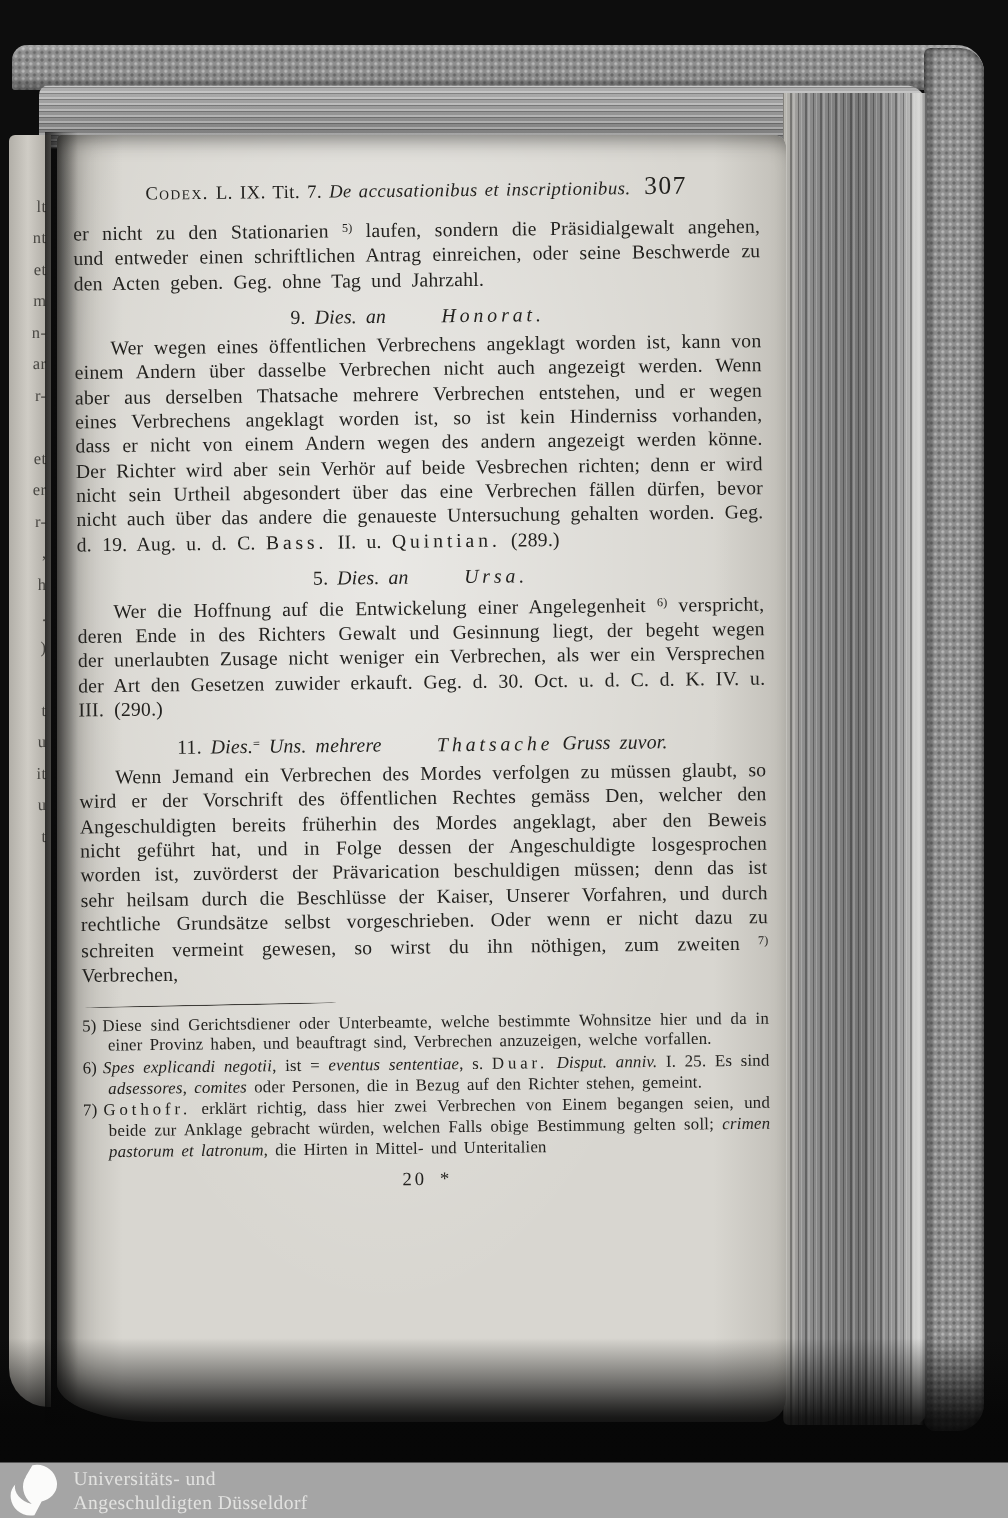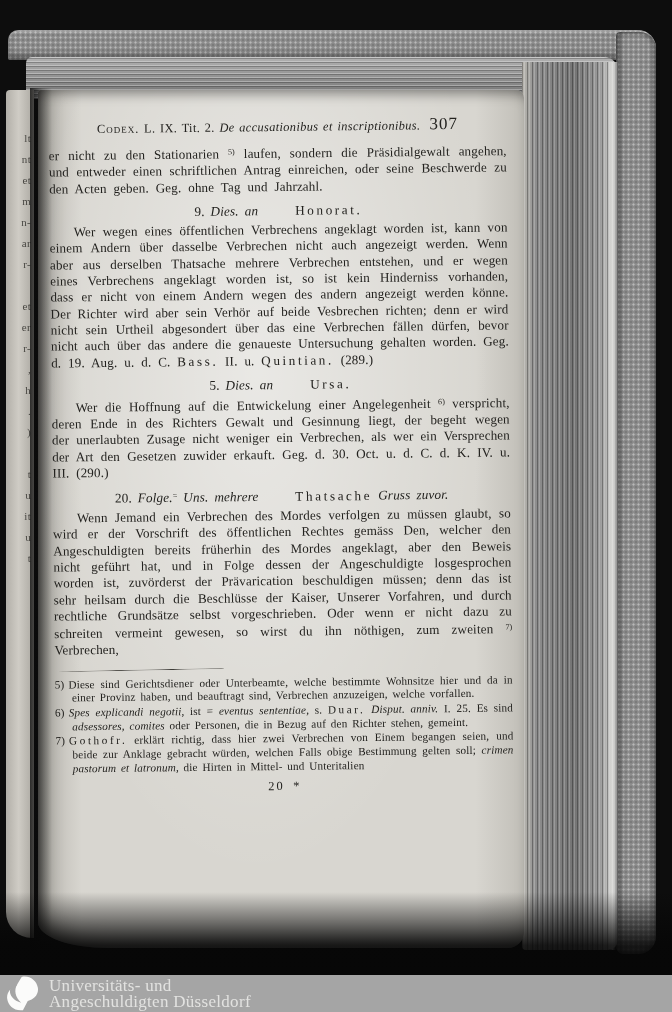--- a/index.html
+++ b/index.html
@@ -90,41 +90,41 @@
     display:flex;align-items:baseline;justify-content:center;gap:9px;
     font-size:12.4px;letter-spacing:.35px;word-spacing:1.2px;
     margin:0 0 9px 0;text-align:center;
   }
   .pagehead .pnum{font-size:17px;letter-spacing:1px;text-align:right;}
   .para{margin:0;text-indent:24px;}
   .para.cont{text-indent:0;}
   .sec-head{text-align:center;text-indent:0;margin:8px 0 3px 0;font-size:13.2px;word-spacing:2.5px;}
   .s-i{font-style:italic;}
   .s-sp{letter-spacing:2.6px;}
-  .s-isp{letter-spacing:2.6px;margin-left:31px;}
+  .s-isp{font-style:italic;letter-spacing:2.6px;margin-left:31px;}
   .s-sc{font-variant:small-caps;letter-spacing:1px;margin-top:12px;}
   .s-sup{font-size:.62em;vertical-align:.45em;letter-spacing:0;word-spacing:0;}
   .fnsep{
     width:168px;height:0;border-top:1.6px solid #3e3c38;
     margin:11px 0 7px 2px;border-radius:50%;transform:rotate(-.5deg);
   }
   .footnotes{font-size:11.2px;line-height:13.7px;word-spacing:1.8px;}
   .fn{padding-left:17px;text-indent:-17px;margin:0 0 1px 0;text-align:justify;}
   .fn .fnmark{padding-right:4px;}
   .sig{margin-top:5px;text-align:center;text-indent:0;font-size:12.5px;letter-spacing:2px;}
   
   .stamp-bar{
     position:absolute;left:0;bottom:0;width:672px;height:37px;
     background:var(--stamp_bar,#a5a5a5);
     display:flex;align-items:center;gap:9px;
     box-sizing:border-box;padding-left:5px;
   }
   .stamp-logo{width:35px;height:35px;flex:0 0 auto;}
   .stamp-text{
-    font-size:17px;line-height:15.5px;color:#ebebe9;opacity:.88;
+    font-size:13px;line-height:15.5px;color:#ebebe9;opacity:.88;
     letter-spacing:.3px;
   }
 </style>
 </head>
 <body>
 
 <div class="scene">
 
   <div class="cover-top cloth"></div>
   <div class="cover-right cloth"></div>
@@ -154,33 +154,33 @@
 u
 it
 u
 t</div>
   </div>
 
   <div class="page">
     <div class="text-block">
 
       <div class="pagehead">
-        <span><span class="s-sc">Codex.</span><span> L. IX. Tit. 2. </span><span class="s-i">De accusationibus et inscriptionibus.</span></span>
+        <span><span class="s-sc">Codex.</span><span> L. IX. Tit. 7. </span><span class="s-i">De accusationibus et inscriptionibus.</span></span>
         <span class="pnum">307</span>
       </div>
 
       <p class="para cont"><span>er nicht zu den Stationarien </span><span class="s-sup">5)</span><span> laufen, sondern die Präsidialgewalt angehen, und entweder einen schriftlichen Antrag einreichen, oder seine Beschwerde zu den Acten geben. Geg. ohne Tag und Jahrzahl.</span></p>
 
       <p class="sec-head"><span>9. </span><span class="s-i">Dies. an </span><span class="s-isp">Honorat.</span></p>
       <p class="para"><span>Wer wegen eines öffentlichen Verbrechens angeklagt worden ist, kann von einem Andern über dasselbe Verbrechen nicht auch angezeigt werden. Wenn aber aus derselben Thatsache mehrere Verbrechen entstehen, und er wegen eines Verbrechens angeklagt worden ist, so ist kein Hinderniss vorhanden, dass er nicht von einem Andern wegen des andern angezeigt werden könne. Der Richter wird aber sein Verhör auf beide Vesbrechen richten; denn er wird nicht sein Urtheil abgesondert über das eine Verbrechen fällen dürfen, bevor nicht auch über das andere die genaueste Untersuchung gehalten worden. Geg. d. 19. Aug. u. d. C. </span><span class="s-sp">Bass.</span><span> II. u. </span><span class="s-sp">Quintian.</span><span> (289.)</span></p>
 
       <p class="sec-head"><span>5. </span><span class="s-i">Dies. an </span><span class="s-isp">Ursa.</span></p>
       <p class="para"><span>Wer die Hoffnung auf die Entwickelung einer Angelegenheit </span><span class="s-sup">6)</span><span> verspricht, deren Ende in des Richters Gewalt und Gesinnung liegt, der begeht wegen der unerlaubten Zusage nicht weniger ein Verbrechen, als wer ein Versprechen der Art den Gesetzen zuwider erkauft. Geg. d. 30. Oct. u. d. C. d. K. IV. u. III. (290.)</span></p>
 
-      <p class="sec-head"><span>20. </span><span class="s-i">Folge.</span><span class="s-sup">=</span><span class="s-i"> Uns. mehrere </span><span class="s-isp">Thatsache</span><span class="s-i"> Gruss zuvor.</span></p>
+      <p class="sec-head"><span>11. </span><span class="s-i">Dies.</span><span class="s-sup">=</span><span class="s-i"> Uns. mehrere </span><span class="s-isp">Thatsache</span><span class="s-i"> Gruss zuvor.</span></p>
       <p class="para"><span>Wenn Jemand ein Verbrechen des Mordes verfolgen zu müssen glaubt, so wird er der Vorschrift des öffentlichen Rechtes gemäss Den, welcher den Angeschuldigten bereits früherhin des Mordes angeklagt, aber den Beweis nicht geführt hat, und in Folge dessen der Angeschuldigte losgesprochen worden ist, zuvörderst der Prävarication beschuldigen müssen; denn das ist sehr heilsam durch die Beschlüsse der Kaiser, Unserer Vorfahren, und durch rechtliche Grundsätze selbst vorgeschrieben. Oder wenn er nicht dazu zu schreiten vermeint gewesen, so wirst du ihn nöthigen, zum zweiten </span><span class="s-sup">7)</span><span> Verbrechen,</span></p>
 
       <div class="fnsep"></div>
 
       <div class="footnotes">
         <p class="fn">
           <span class="fnmark">5)</span><span><span>Diese sind Gerichtsdiener oder Unterbeamte, welche bestimmte Wohnsitze hier und da in einer Provinz haben, und beauftragt sind, Verbrechen anzuzeigen, welche vorfallen.</span></span>
         </p>
         <p class="fn">
           <span class="fnmark">6)</span><span><span class="s-i">Spes explicandi negotii</span><span>, ist = </span><span class="s-i">eventus sententiae</span><span>, s. </span><span class="s-sp">Duar.</span><span> </span><span class="s-i">Disput. anniv.</span><span> I. 25. Es sind </span><span class="s-i">adsessores</span><span>, </span><span class="s-i">comites</span><span> oder Personen, die in Bezug auf den Richter stehen, gemeint.</span></span>

